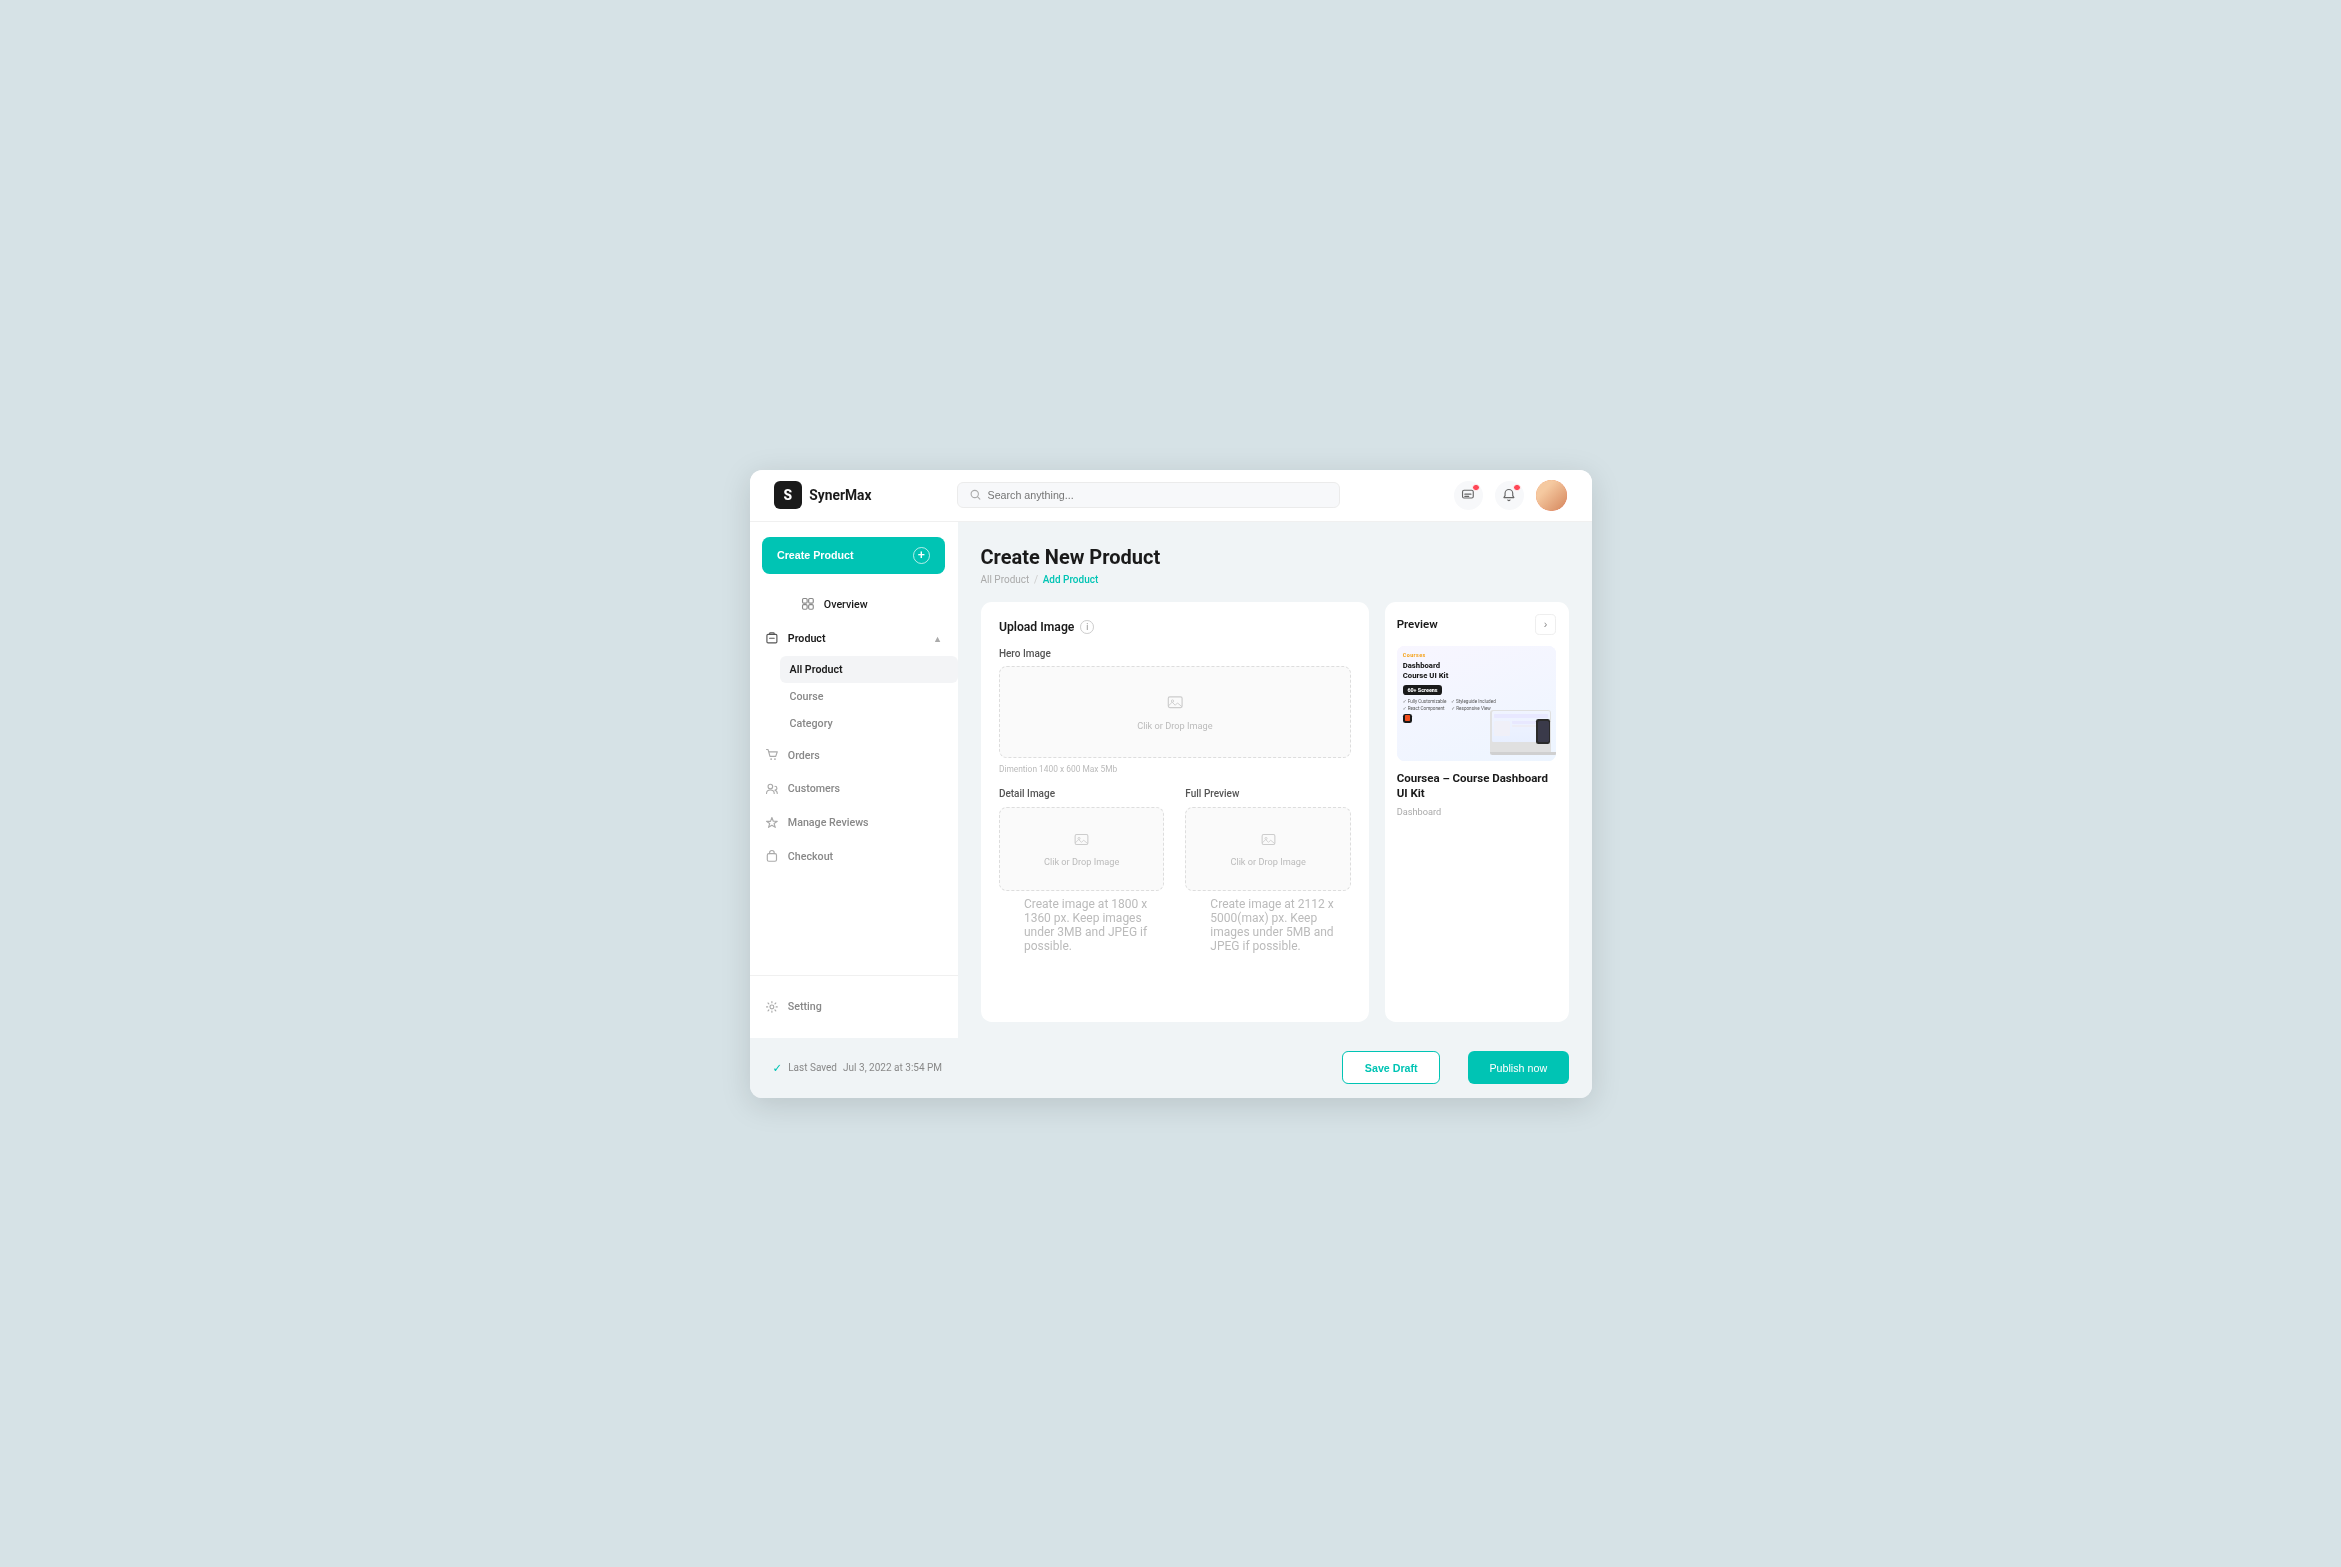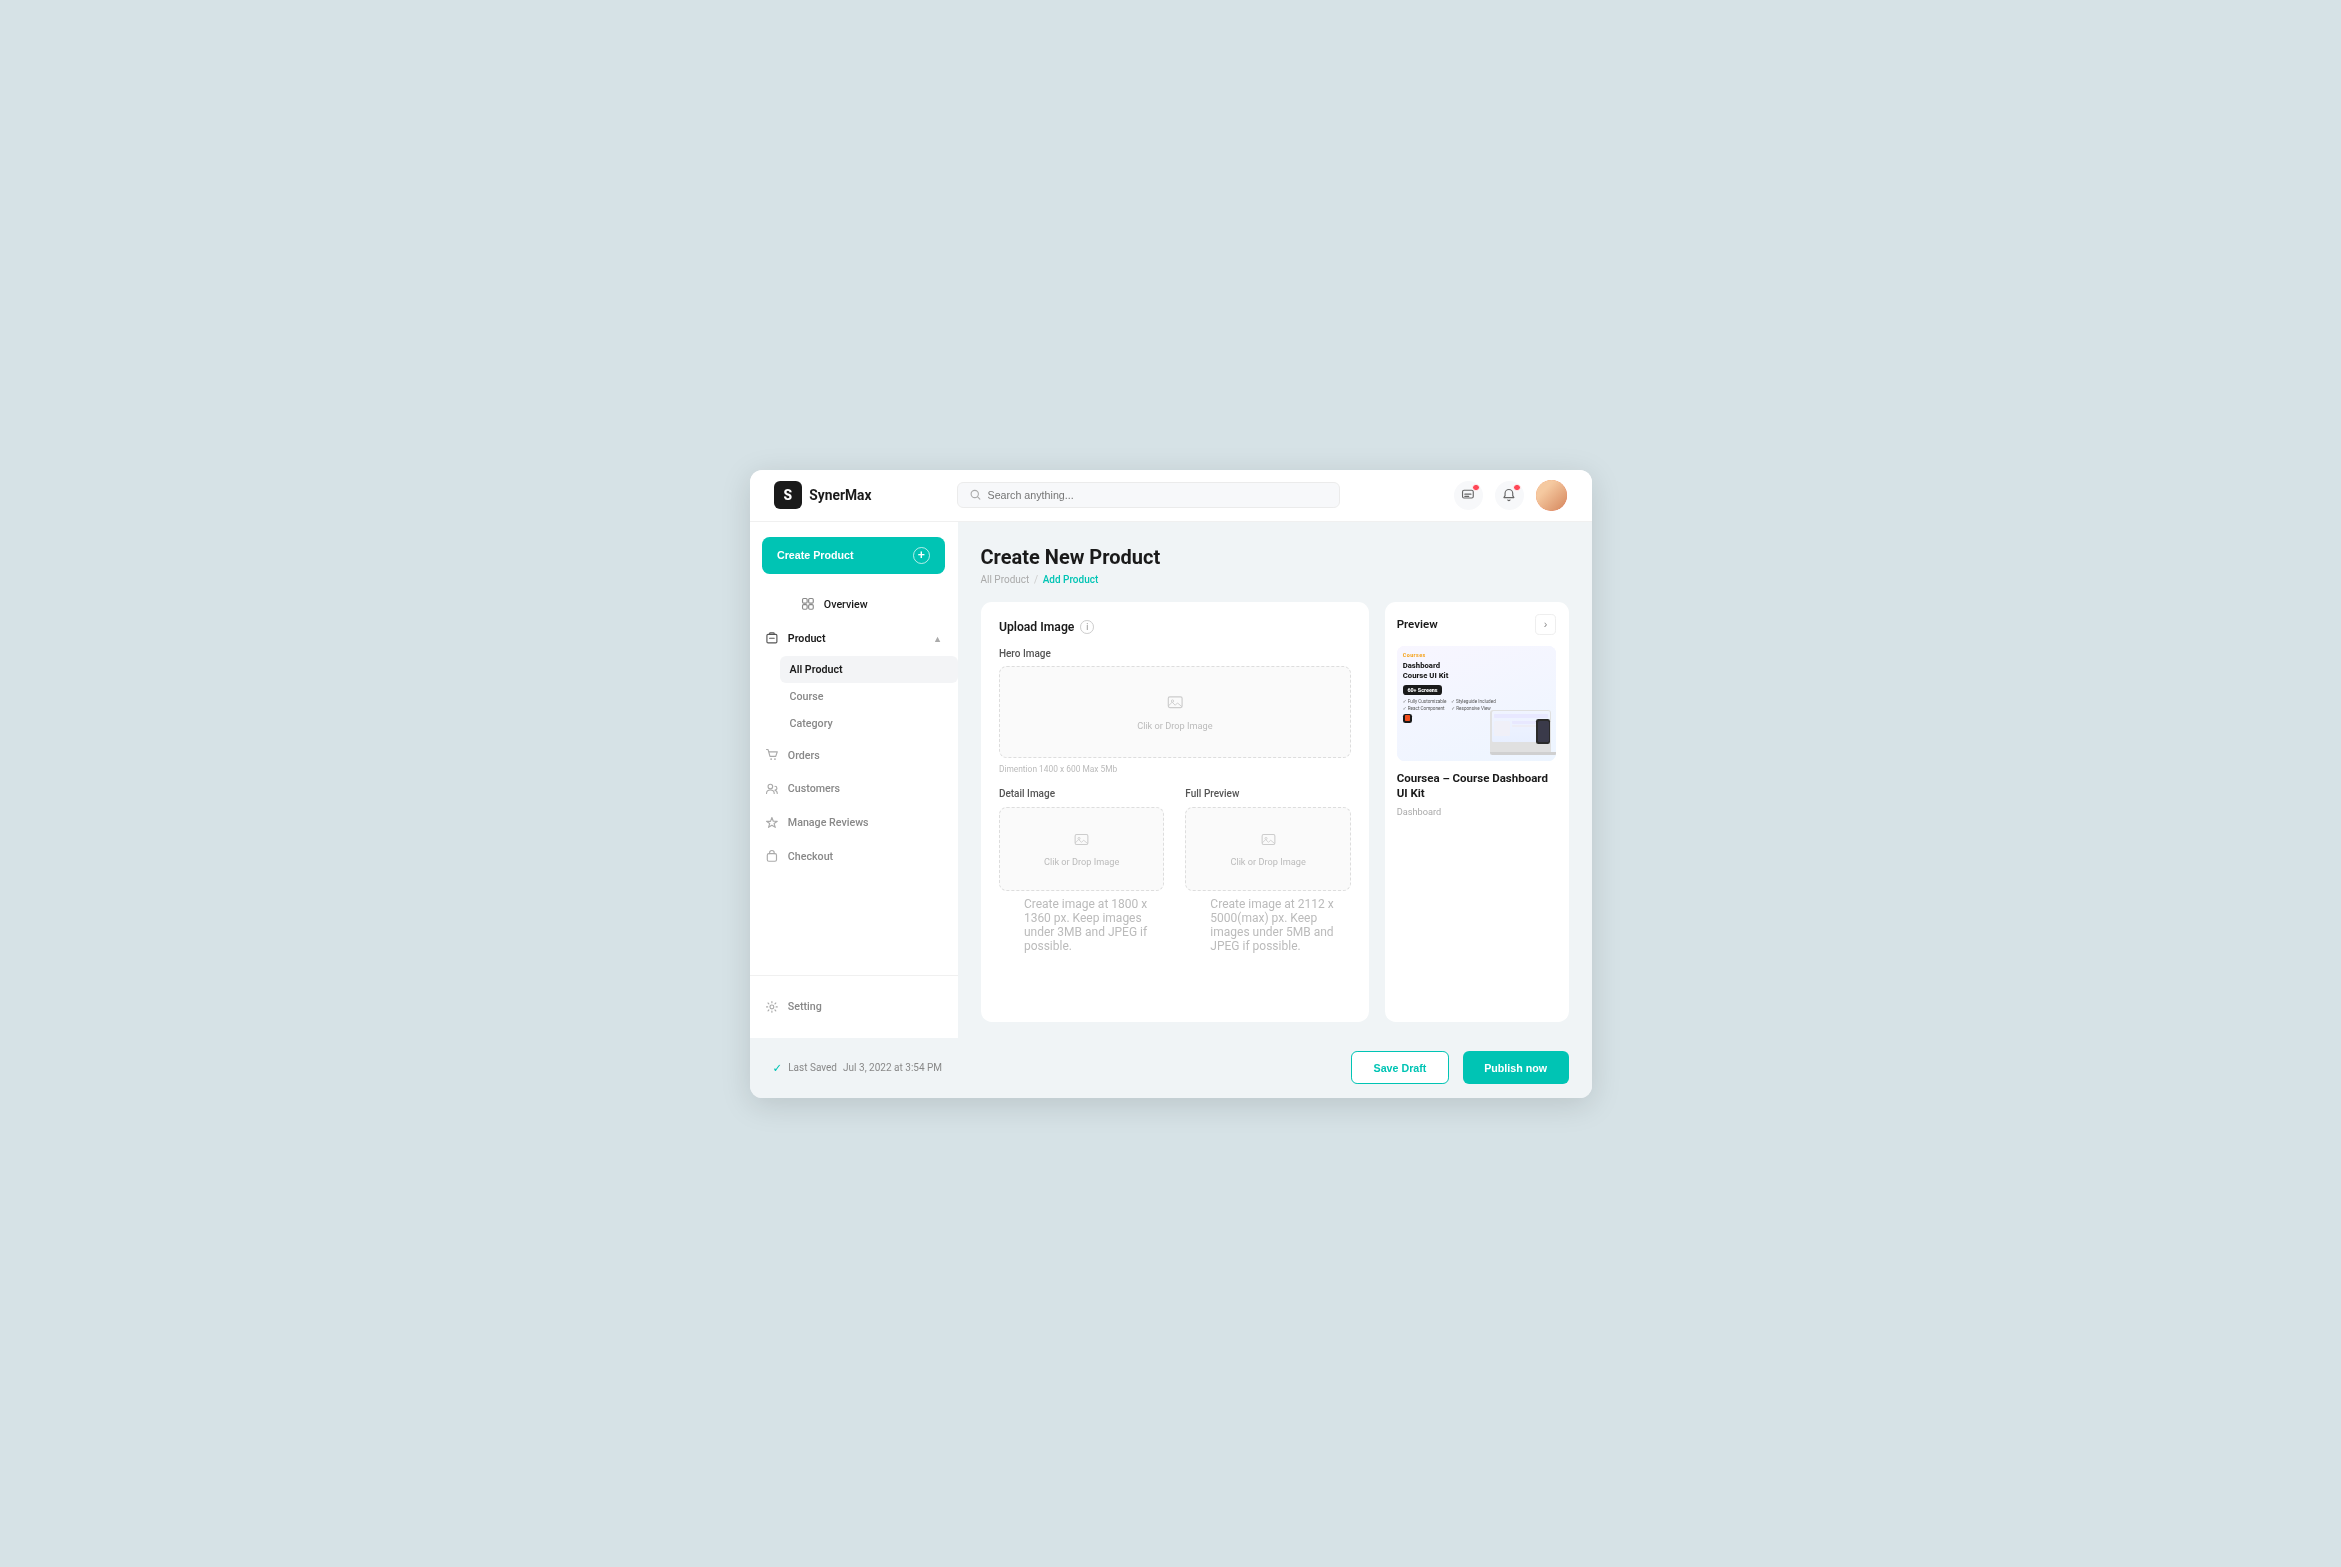--- a/index.html
+++ b/index.html
@@ -420,40 +420,40 @@
       gap: 6.1px;
       font-size: 10px;
       color: #888;
     }
     .check-icon {
       color: #00c4b4;
       font-size: 11.5px;
     }
     .footer-actions {
       display: flex;
-      gap: 14px;
+      gap: 28px;
     }
     .btn-save-draft {
       padding: 9.2px 21.4px;
       border: 1.1px solid #00c4b4;
       border-radius: 6.1px;
       background: #fff;
       color: #00c4b4;
       font-size: 10.7px;
       font-weight: 600;
       cursor: pointer;
     }
     .btn-publish {
       padding: 9.2px 21.4px;
       border: none;
       border-radius: 6.1px;
       background: #00c4b4;
       color: #fff;
       font-size: 10.7px;
-      font-weight: 700;
+      font-weight: 400;
       cursor: pointer;
     }
   </style>
 </head>
 <body>
 
 <div class="app-window">
 
   <div class="header">
     <div class="logo-area">

